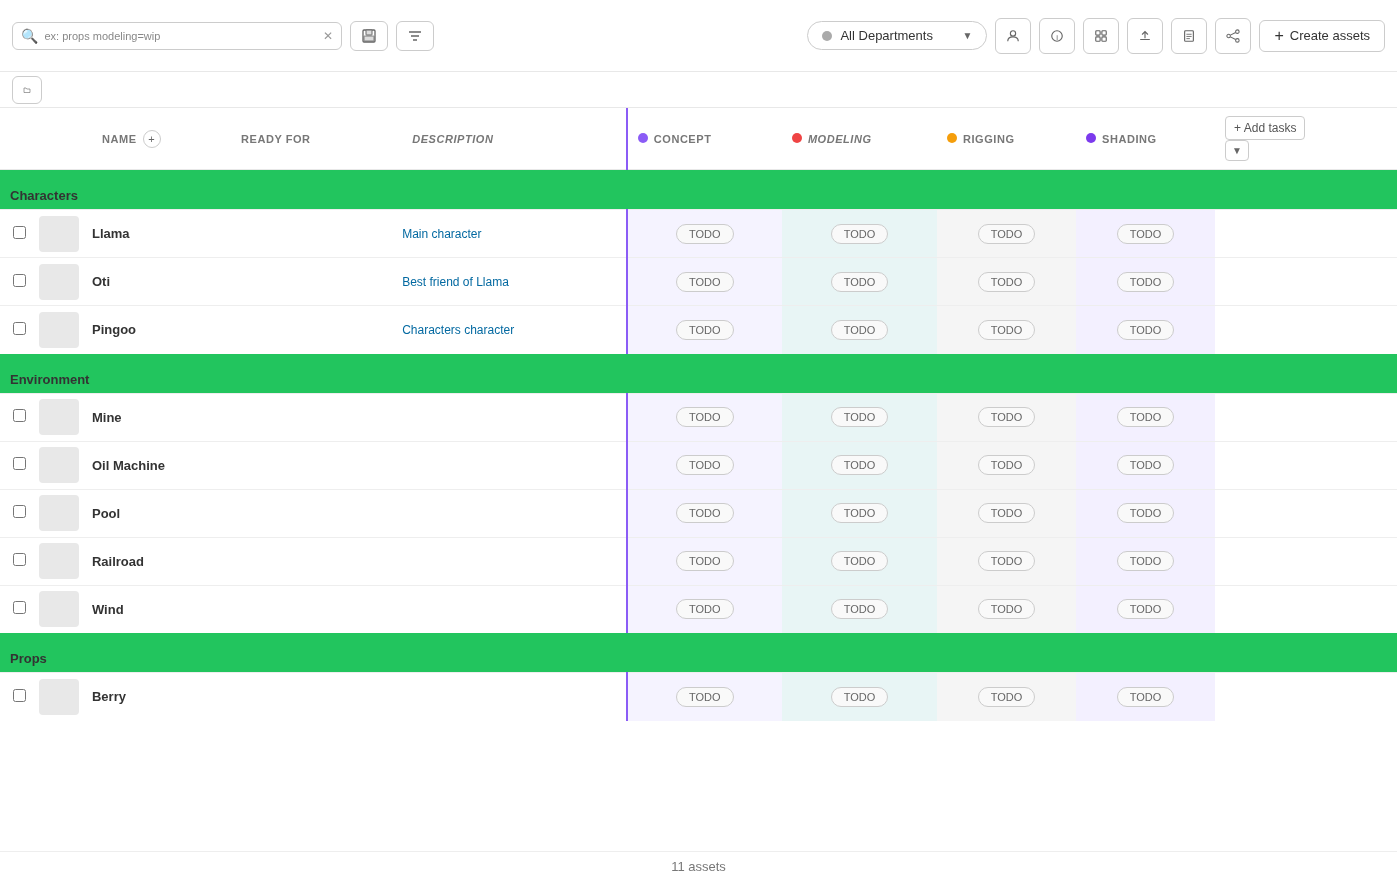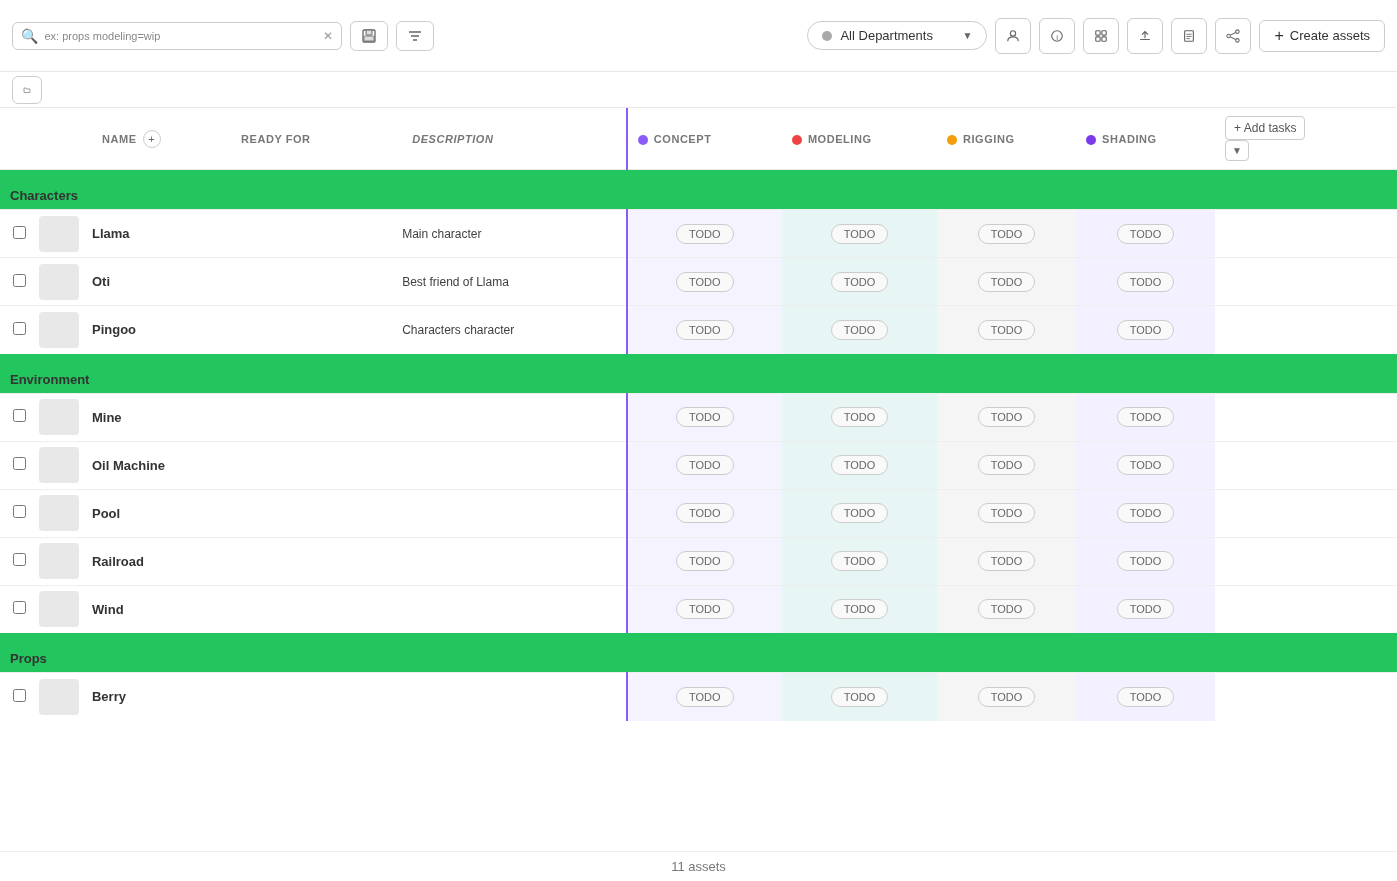--- a/index.html
+++ b/index.html
@@ -46,54 +46,54 @@
     }
     .asset-table thead th {
       position: sticky; top: 0; z-index: 10; background: #fff; border-bottom: 1px solid #e8e8e8; padding: 8px 10px; font-size: 11px; font-weight: 600; text-transform: uppercase; color: #777; letter-spacing: 0.05em; text-align: left;
     }
     .col-check { width: 36px; }
     .col-thumb { width: 50px; }
     .col-name { width: 130px; }
     .col-ready { width: 160px; }
     .col-desc { width: 210px; font-style: italic; }
     .col-concept { width: 145px; }
-    .col-modeling { width: 145px; }
+    .col-modeling { width: 145px; font-style: italic; }
     .col-rigging { width: 130px; }
     .col-shading { width: 130px; }
     .col-add { width: 130px; }
     .col-rest { width: 40px; }
 
     .section-header td {
       padding: 18px 10px 6px 10px; font-weight: 700; font-size: 13px; color: #333; background: #22c55e;
     }
 
     .asset-row td {
       border-top: 1px solid #eee; padding: 0; vertical-align: middle; height: 48px;
     }
 
     .cell-check { padding: 0 6px; text-align: center; }
     .cell-check input[type=checkbox] { cursor: pointer; }
     .cell-thumb { padding: 4px; }
     .thumb-box { width: 40px; height: 36px; background: #e8e8e8; border-radius: 4px; }
     .cell-name { padding: 0 8px; font-weight: 600; font-size: 13px; }
     .cell-ready { padding: 0 10px; color: #999; }
-    .cell-desc { padding: 0 10px; color: #404040; font-size: 12px; }
+    .cell-desc { padding: 0 10px; color: #0369a1; font-size: 12px; }
 
     .todo-badge {
       display: inline-block; border: 1px solid #ccc; border-radius: 12px; padding: 3px 12px; font-size: 11px; color: #666; background: #f9f9f9;
     }
 
     
     .col-concept-cell { background: #f5f3ff; }
     .col-modeling-cell { background: #e8f5f5; }
     .col-rigging-cell { background: #f5f5f5; }
     .col-shading-cell { background: #f3f0ff; }
 
     .task-col-header {
-      display: flex; align-items: flex-end; gap: 6px;
+      display: flex; align-items: flex-start; gap: 6px;
     }
     .task-dot { width: 10px; height: 10px; border-radius: 50%; flex-shrink: 0; }
     .dot-purple { background: #8b5cf6; }
     .dot-red { background: #ef4444; }
     .dot-yellow { background: #f59e0b; }
     .dot-purple2 { background: #7c3aed; }
 
     .add-tasks-btn {
       display: flex; align-items: center; gap: 4px; color: #555; font-size: 12px; cursor: pointer; background: none; border: 1px solid #ccc; border-radius: 4px; padding: 4px 8px;
     }

